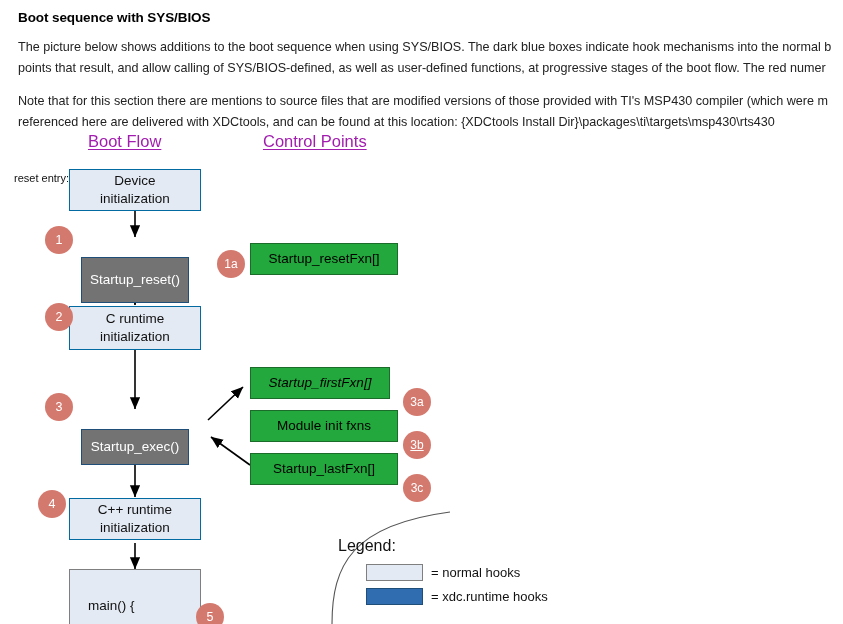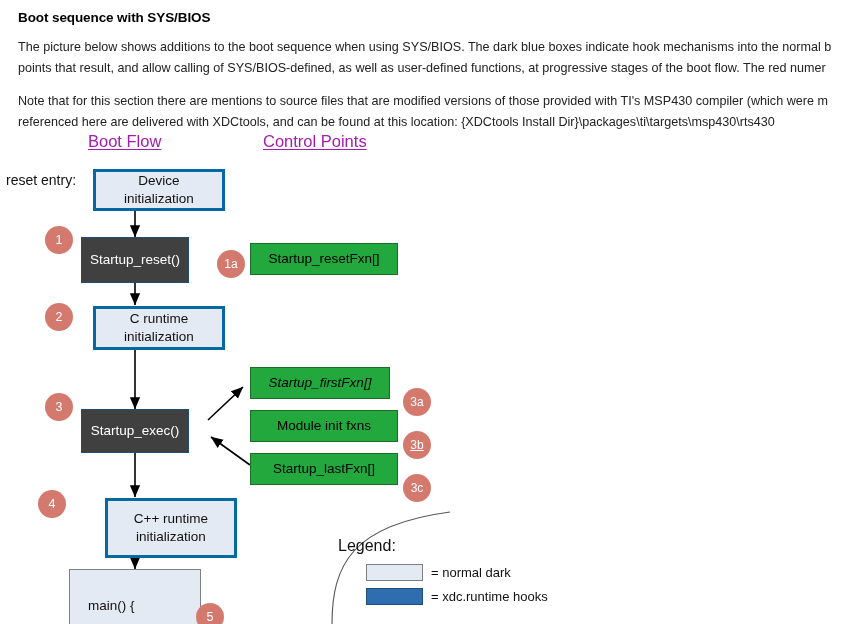--- a/index.html
+++ b/index.html
@@ -55,50 +55,50 @@
     color: #a21caf;
     text-decoration: underline;
     text-underline-offset: 2px;
     white-space: nowrap;
   }
   #head-boot  { left: 88px;  top: 7px; }
   #head-ctrl  { left: 263px; top: 7px; }
 
   .reset-label {
     position: absolute;
-    left: 6px;
+    left: 14px;
     top: 47px;
-    font-size: 14px;
+    font-size: 11px;
     color: #111;
     white-space: nowrap;
   }
 
   .box {
     position: absolute;
     box-sizing: border-box;
     display: flex;
     flex-direction: column;
     align-items: center;
     justify-content: center;
     text-align: center;
     white-space: pre-line;
     line-height: 18px;
   }
   .box.normal {
     background: #e3eaf4;
-    border: 3px solid #0369a1;
-    color: #111;
-    font-size: 13.5px;
-    margin-left: 24px;
+    border: 1px solid #0369a1;
+    color: #111;
+    font-size: 13.5px;
   }
   .box.hook {
-    background: #404040;
+    background: #737373;
     border: 1px solid #1f4e79;
     color: #ffffff;
     font-size: 13.5px;
+    margin-top: 20px;
   }
   .box.ctrl {
     background: #22a83c;
     border: 1px solid #1b6b2a;
     color: #000000;
     font-size: 13.5px;
   }
   .box.codebox {
     background: #e3eaf4;
     border: 1px solid #7f7f7f;
@@ -210,23 +210,23 @@
   <div class="reset-label">reset entry:</div>
 
   <div class="box normal" style="left:69px; top:44px; width:132px; height:42px;">Device
 initialization</div>
 
   <div class="box hook" style="left:81px; top:112px; width:108px; height:46px;">Startup_reset()</div>
 
   <div class="box normal" style="left:69px; top:181px; width:132px; height:44px;">C runtime
 initialization</div>
 
-  <div class="box hook" style="left:81px; top:284px; width:108px; height:44px;">Startup_exec()</div>
-
-  <div class="box normal" style="left:81px; top:373px; width:132px; height:60px;">C++  runtime
+  <div class="box hook" style="left:81px; top:284px; width:108px; height:36px;">Startup_exec()</div>
+
+  <div class="box normal" style="left:69px; top:373px; width:132px; height:42px;">C++  runtime
 initialization</div>
 
   <div class="box codebox" style="left:69px; top:444px; width:132px; height:60px;">
     <span>main() {</span>
     <span class="dots">...</span>
     
   </div>
 
   <div class="box ctrl" style="left:250px; top:242px; width:140px; height:32px;font-style:italic;">Startup_firstFxn[]</div>
   <div class="box ctrl" style="left:250px; top:328px; width:148px; height:32px;">Startup_lastFxn[]</div>
@@ -242,21 +242,21 @@
   <div class="badge sm" style="left:403px; top:282px;text-decoration:underline;">3b</div>
   <div class="badge sm" style="left:403px; top:325px;">3c</div>
   <div class="badge" style="left:38px; top:365px;">4</div>
   <div class="badge" style="left:196px; top:478px;">5</div>
 
   <div class="legend">
     <div class="legend-title">Legend:</div>
 
     <div class="legend-row">
       <span class="swatch normal"></span>
-      <span class="legend-text">= normal dark</span>
+      <span class="legend-text">= normal hooks</span>
     </div>
 
     <div class="legend-row">
       <span class="swatch hook"></span>
       <span class="legend-text">= xdc.runtime hooks</span>
     </div>
   </div>
 
 </div>
 

